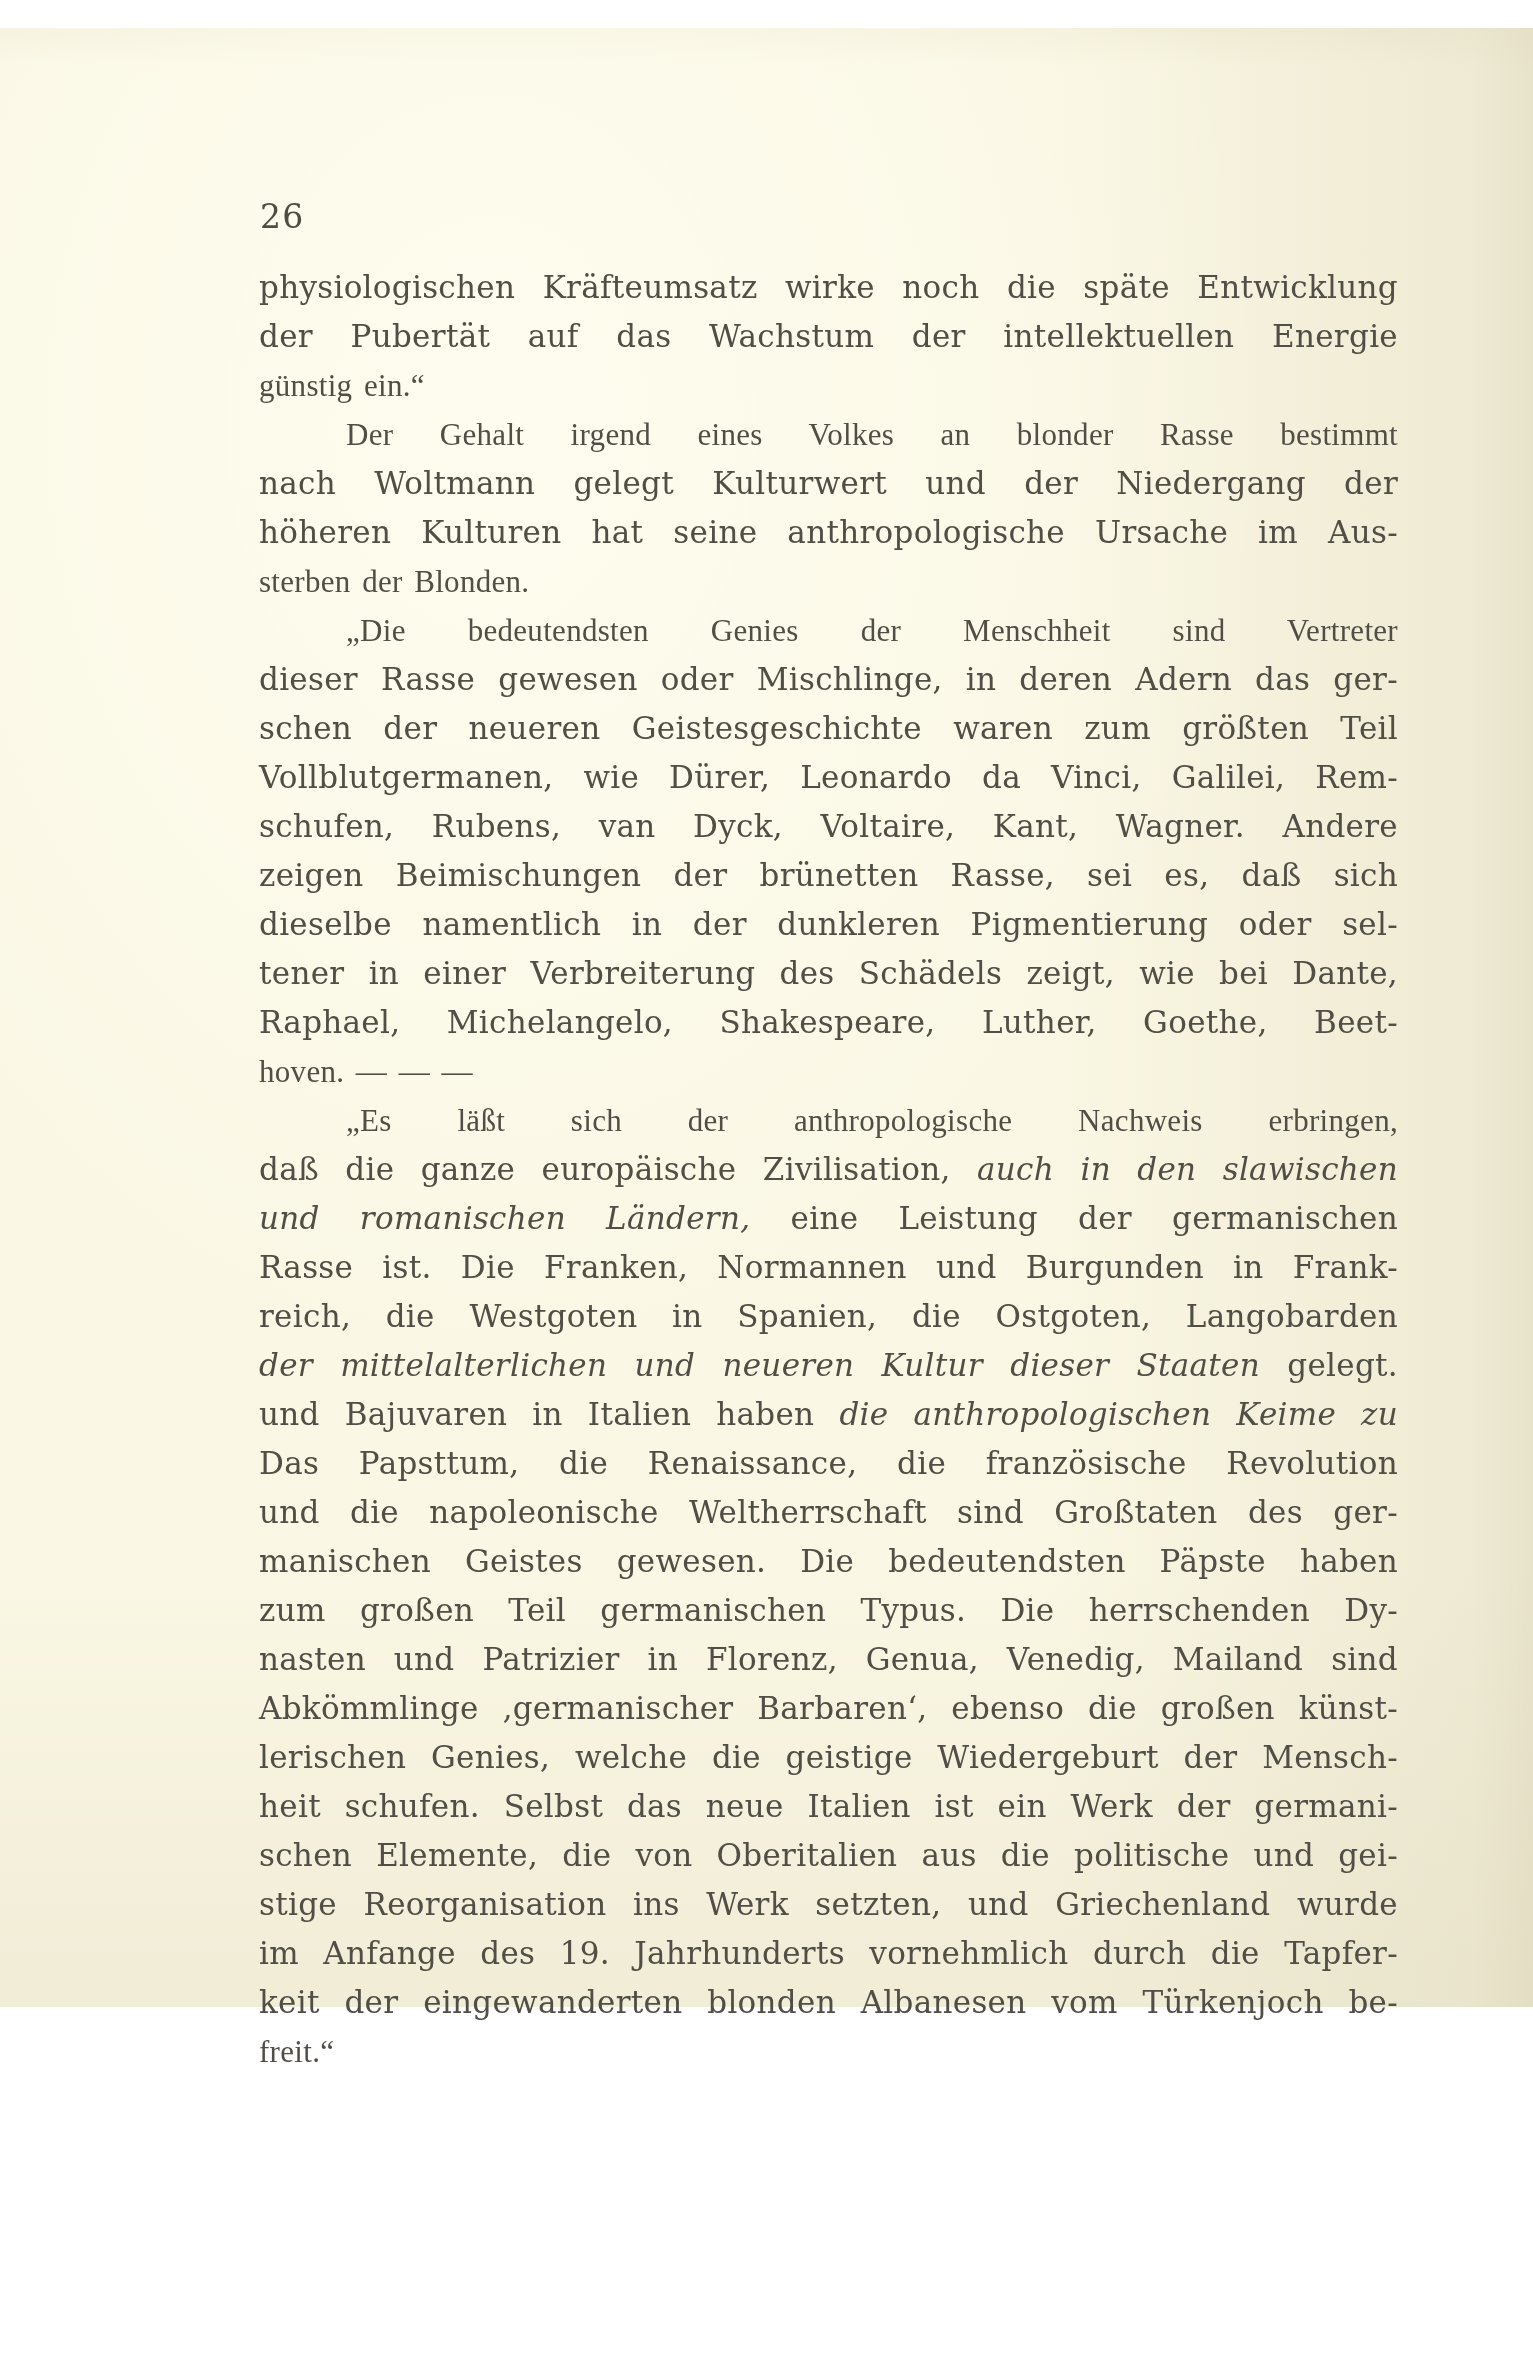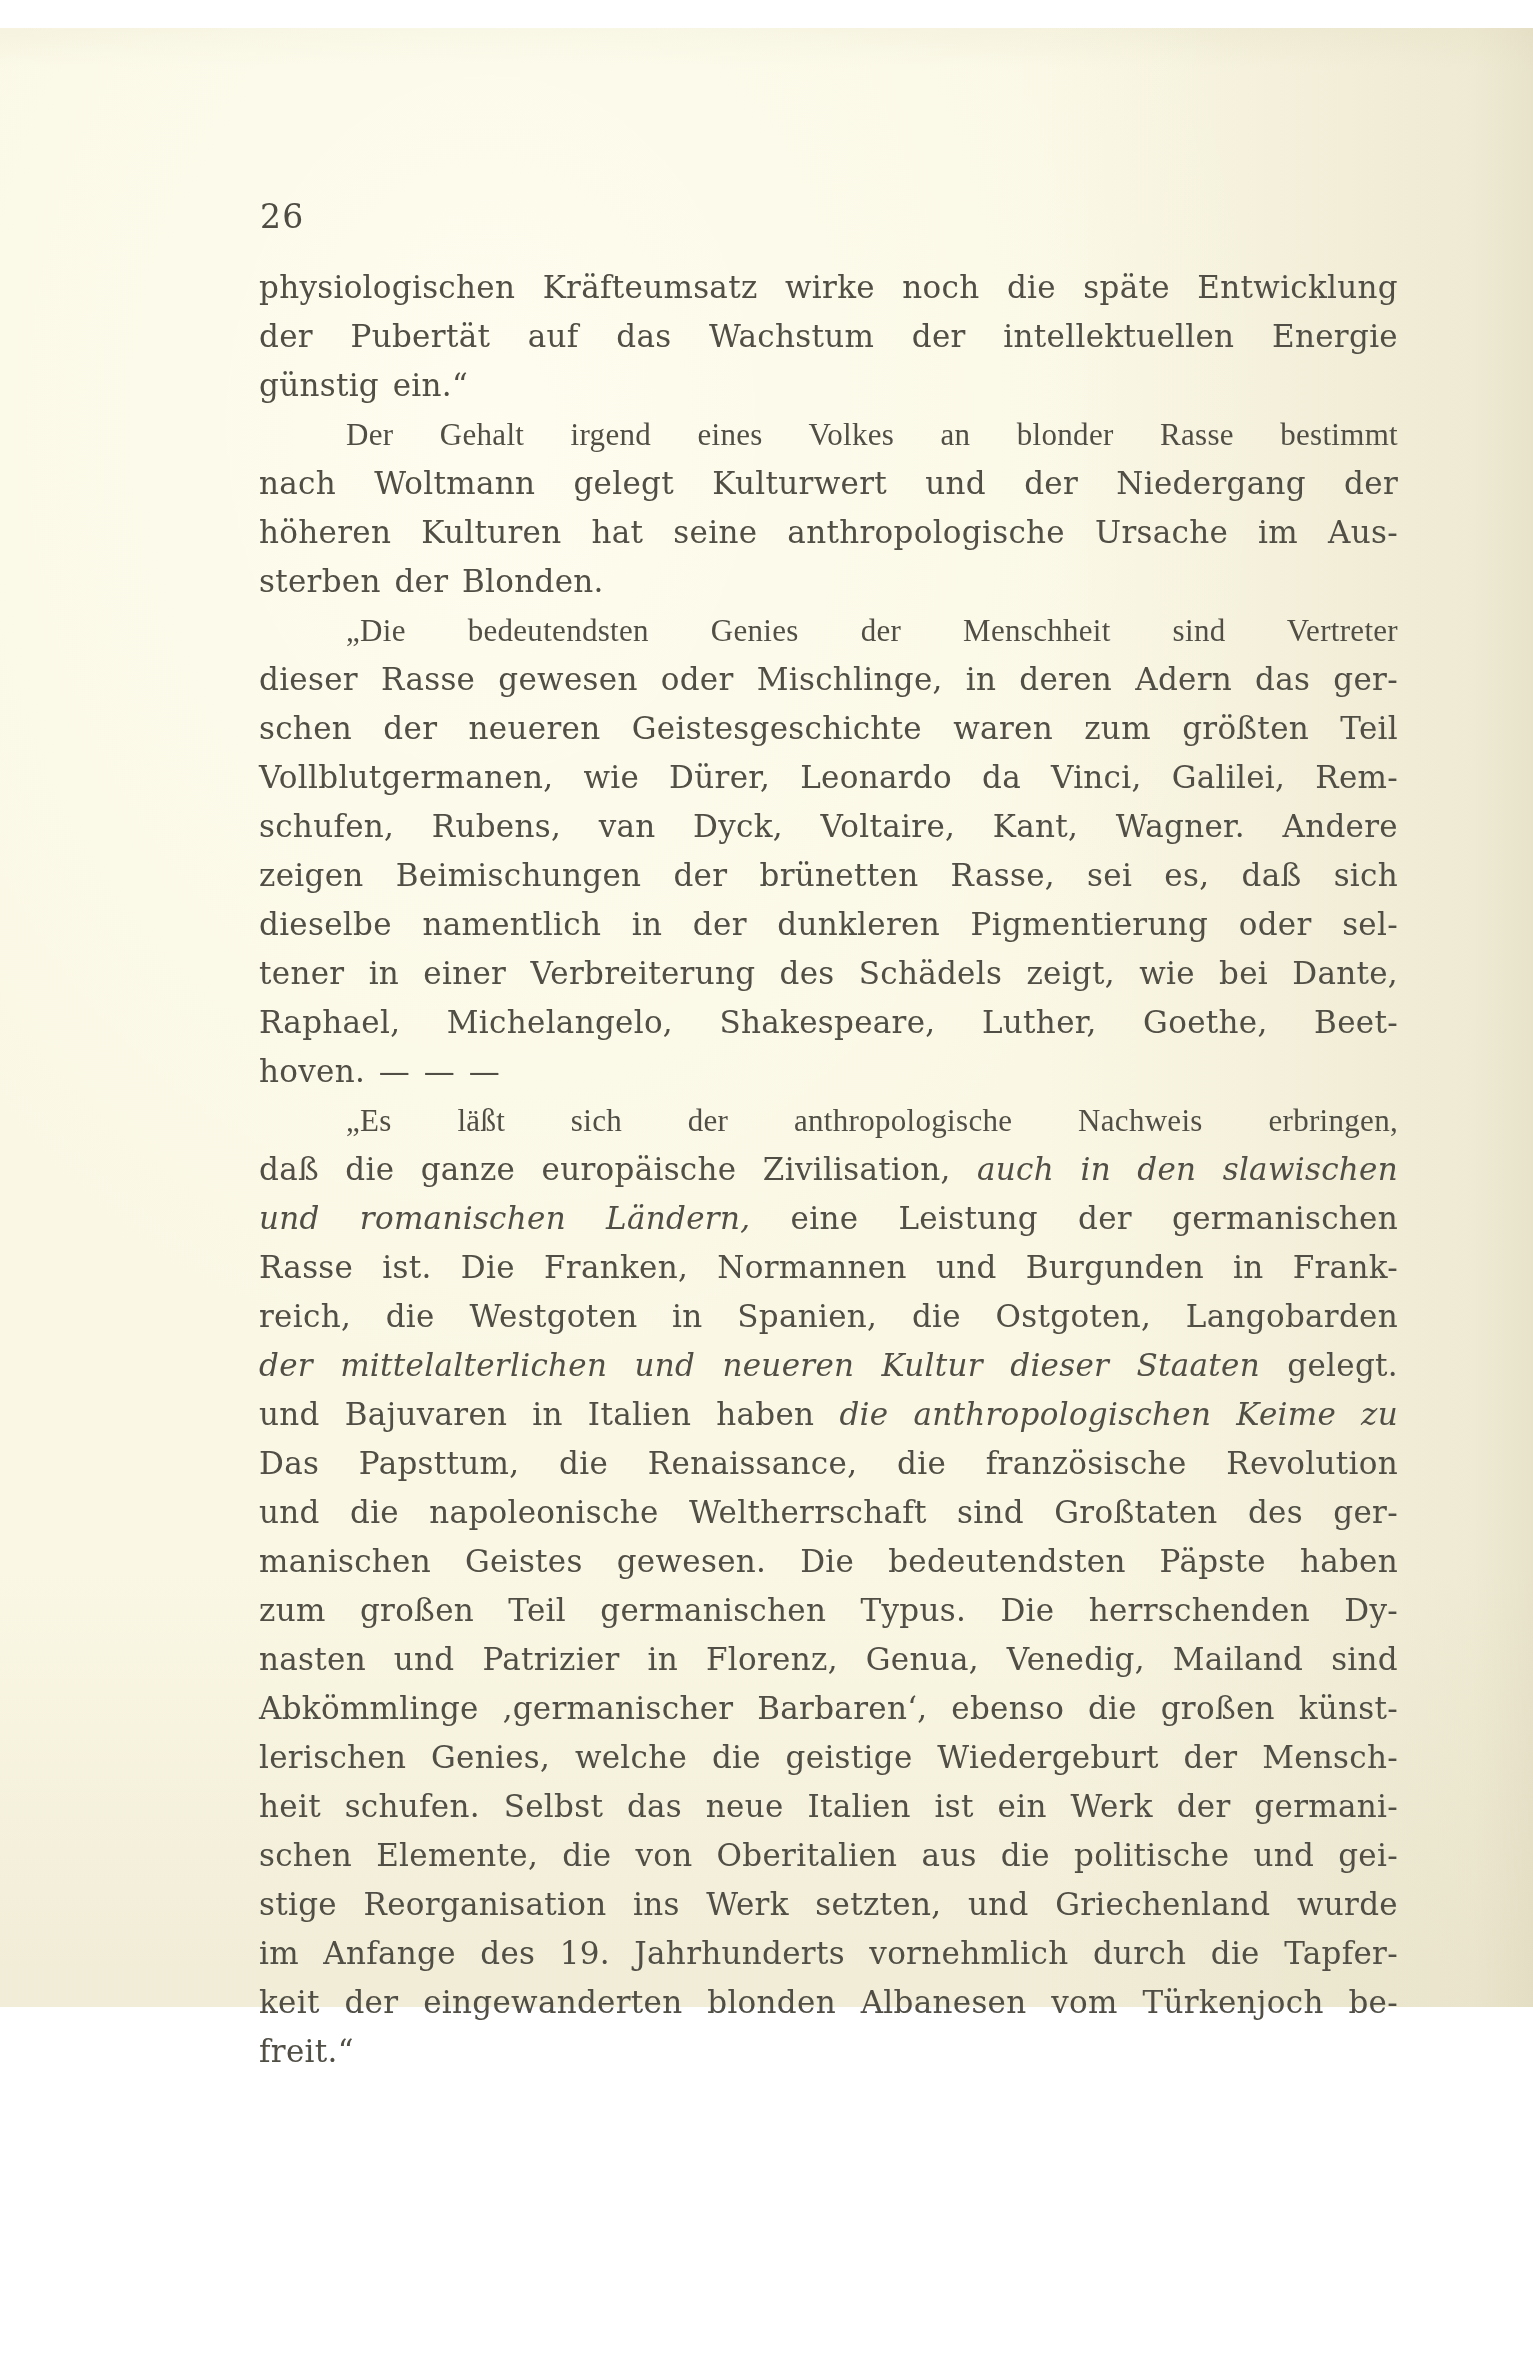--- a/index.html
+++ b/index.html
@@ -46,20 +46,21 @@
     line-height: 49px;
     font-size: 31px;
     text-align: justify;
     text-align-last: justify;
     letter-spacing: 0.3px;
     word-spacing: 3.5px;
   }
   .line.short {
     text-align: center;
     text-align-last: left;
+    font-family: Liberation Serif, serif;
   }
   .line.indent {
     text-indent: 87px;
     font-family: Liberation Serif, serif;
   }
   .seg-italic {
     font-style: italic;
   }
 </style>
 </head>

